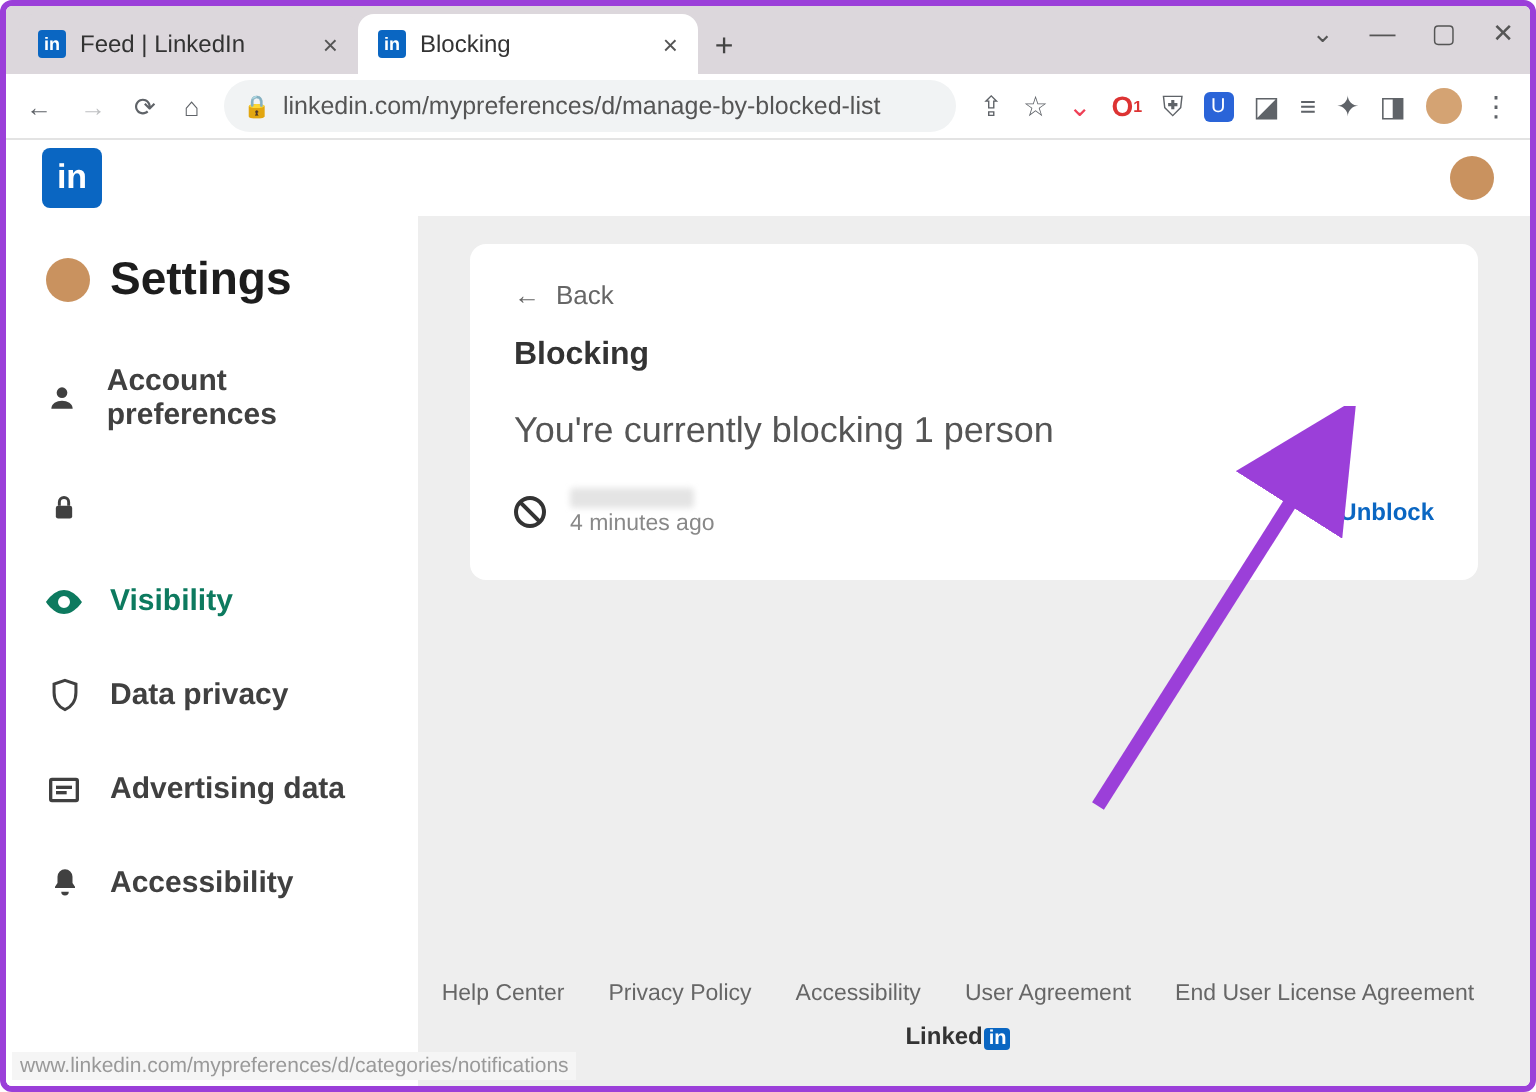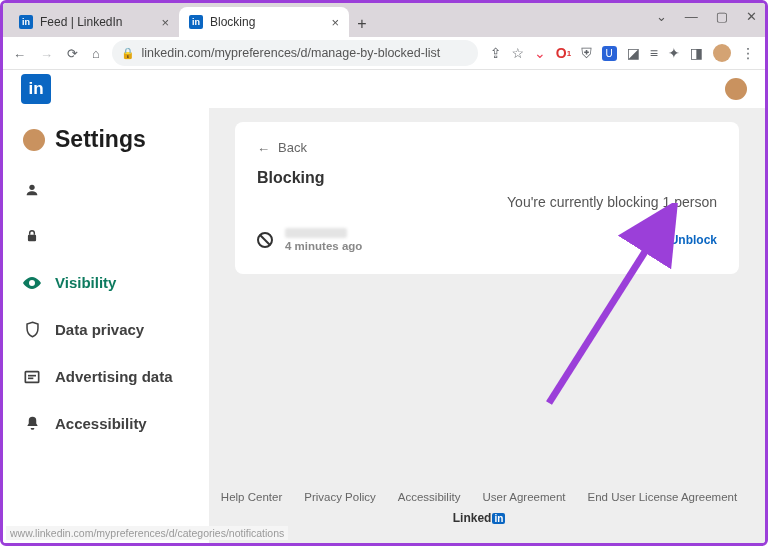--- a/index.html
+++ b/index.html
@@ -35,26 +35,26 @@
 .settings-avatar { width: 22px; height: 22px; border-radius: 50%; background: #c9925f; }
 .settings-title { font-size: 23px; font-weight: 600; color: #1d1d1d; }
 .nav-item { display: flex; align-items: center; gap: 14px; padding: 15px 20px; font-size: 15px; font-weight: 600; color: #404040; cursor: pointer; }
 .nav-item.active { color: #0d7a5f; }
 .nav-icon { width: 18px; display: flex; justify-content: center; color: inherit; }
 
 .main { flex: 1; padding: 14px 26px; position: relative; }
 .card { background: #fff; border-radius: 8px; padding: 18px 22px 22px 22px; }
 .back-row { display: flex; align-items: center; gap: 8px; color: #666; font-size: 13px; margin-bottom: 14px; cursor: pointer; }
 .block-title { font-size: 16px; font-weight: 600; color: #333; }
-.block-sub { font-size: 14px; color: #555; margin-top: 7px; text-align: right; }
+.block-sub { font-size: 18px; color: #555; margin-top: 18px; }
 .block-item { display: flex; align-items: center; margin-top: 18px; }
 .block-ic { width: 16px; height: 16px; border: 2px solid #333; border-radius: 50%; position: relative; margin-right: 12px; }
 .block-ic::after { content: ""; position: absolute; width: 14px; height: 2px; background: #333; top: 5px; left: -1px; transform: rotate(45deg); }
 .blocked-name { width: 62px; height: 10px; background: #e4e4e4; border-radius: 2px; filter: blur(1.5px); }
-.blocked-time { font-size: 11.5px; color: #888; margin-top: 2px; font-weight: bold; }
+.blocked-time { font-size: 11.5px; color: #888; margin-top: 2px; }
 .unblock { margin-left: auto; color: #0a66c2; font-size: 12px; font-weight: 600; cursor: pointer; }
 
 .arrow { position: absolute; pointer-events: none; }
 
 .footer { position: absolute; bottom: 18px; left: 206px; right: 16px; text-align: center; font-size: 11.5px; color: #666; }
 .footer-links { display: flex; justify-content: center; gap: 22px; margin-bottom: 8px; }
 .footer-brand { font-size: 12px; color: #333; font-weight: 600; }
 .footer-brand .mini { background:#0a66c2; color:#fff; font-size:10px; padding:0 2px; border-radius:2px; margin-left:1px; }
 
 .statusbar { position: absolute; bottom: 3px; left: 3px; font-size: 10.5px; color: #999; background: #f5f5f5; padding: 1px 4px; }
@@ -120,20 +120,21 @@
       <div class="settings-avatar"></div>
       <div class="settings-title">Settings</div>
     </div>
     <div class="nav-item">
       <span class="nav-icon">
           <svg width="16" height="16" viewBox="0 0 24 24" fill="currentColor">
             <circle cx="12" cy="8" r="4"></circle>
             <path d="M4 20c0-4 4-6 8-6s8 2 8 6"></path>
           </svg>
         </span>
+      <span>Account preferences</span>
     </div>
     <div class="nav-item">
       <span class="nav-icon">
           <svg width="14" height="16" viewBox="0 0 24 24" fill="currentColor">
             <rect x="5" y="10" width="14" height="11" rx="2"></rect>
             <path d="M8 10V7a4 4 0 018 0v3" fill="none" stroke="currentColor" stroke-width="2.5"></path>
           </svg>
         </span>
     </div>
     <div class="nav-item active">

